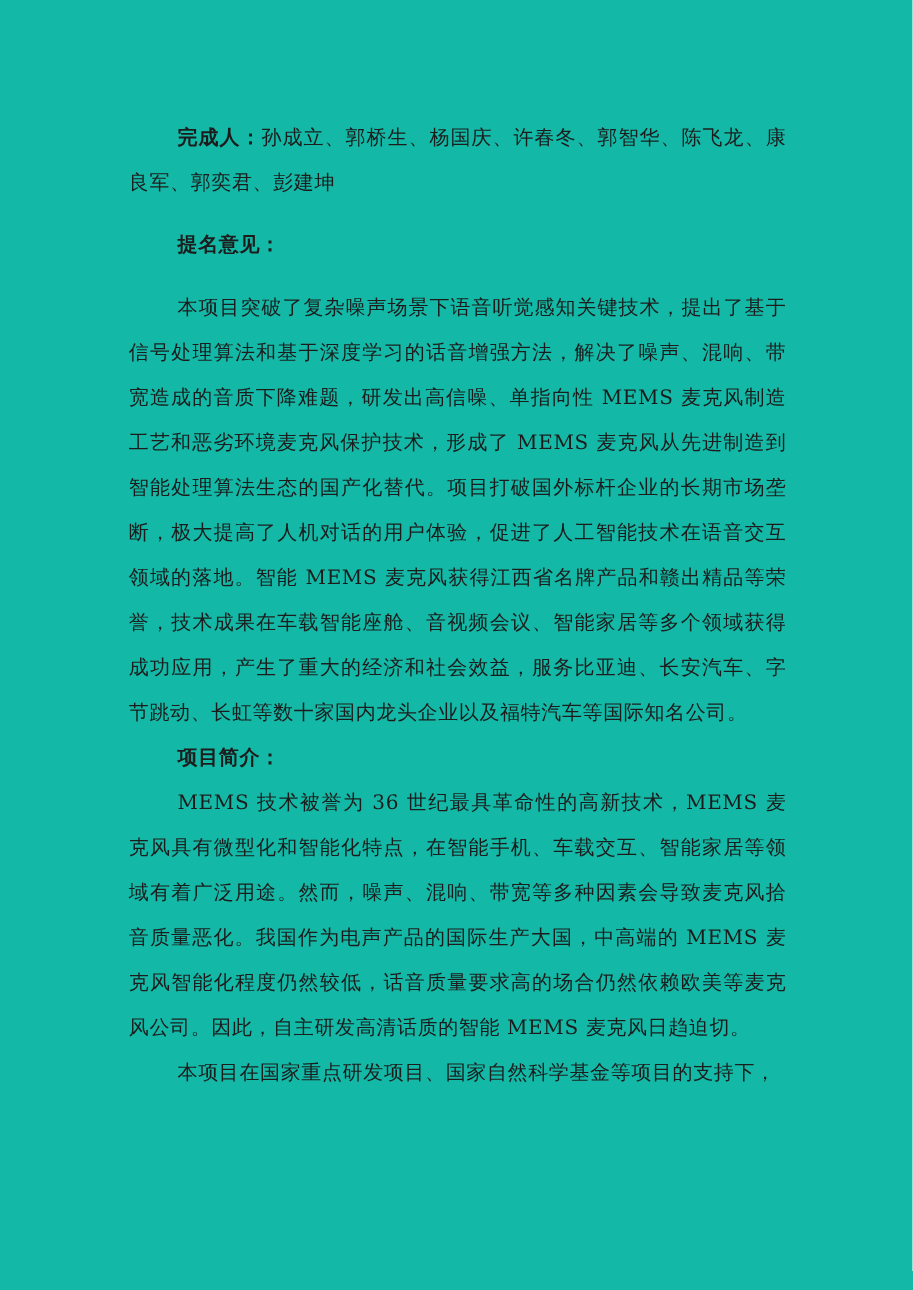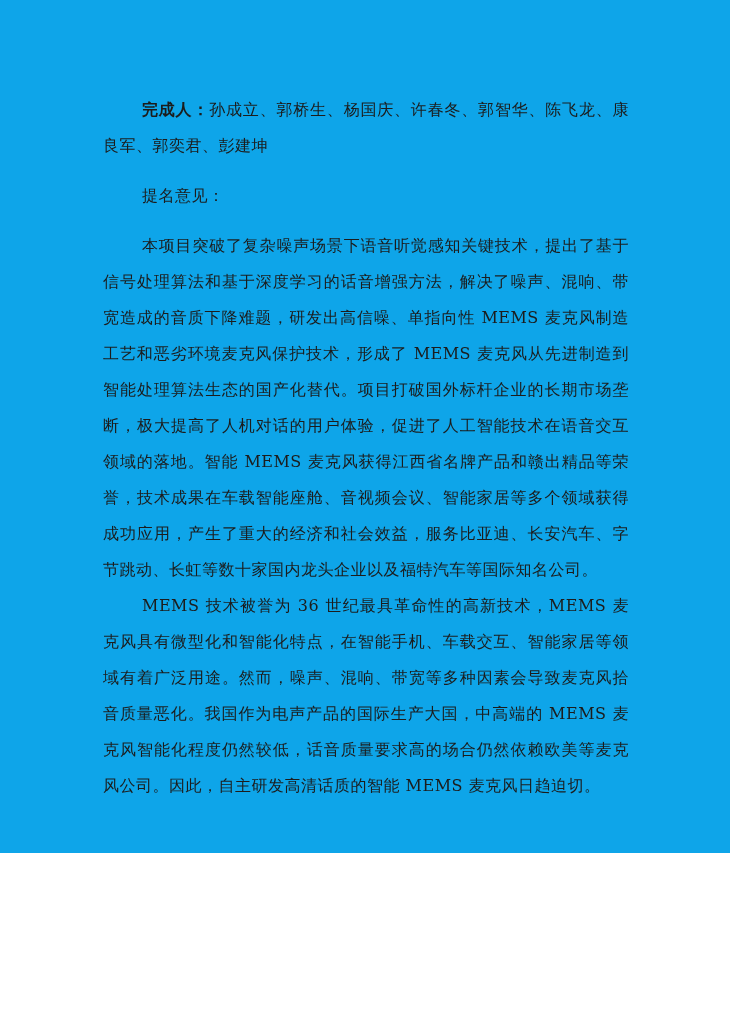--- a/index.html
+++ b/index.html
@@ -3,23 +3,23 @@
 <meta charset="utf-8">
 <style>
   html, body {
     margin: 0;
     padding: 0;
     background: #ffffff;
   }
   .page {
     position: relative;
     width: 730px;
-    height: 853px;
+    height: 1032px;
     margin: 0 auto;
-    background: #0ea5e9;
+    background: #14b8a6;
     box-sizing: border-box;
     padding: 92px 101px 0 103px;
     font-family: "DejaVu Serif", "Liberation Serif", serif;
     color: #1c1c1c;
     overflow: hidden;
   }
   .para {
     margin: 0;
     font-size: 16px;
     line-height: 36px;
@@ -27,32 +27,34 @@
     text-indent: 39px;
     letter-spacing: 0.5px;
   }
   .para.spaced {
     margin-top: 14px;
   }
   .label {
     font-weight: bold;
   }
   .heading-text {
-    font-weight: normal;
+    font-weight: bold;
   }
 </style>
 </head>
 <body>
 
 <div class="page">
 
   <p class="para"><span class="label">完成人：</span><span>孙成立、郭桥生、杨国庆、许春冬、郭智华、陈飞龙、康良军、郭奕君、彭建坤</span></p>
 
 
   <p class="para spaced"><span class="heading-text">提名意见：</span></p>
 
   <p class="para spaced">本项目突破了复杂噪声场景下语音听觉感知关键技术，提出了基于信号处理算法和基于深度学习的话音增强方法，解决了噪声、混响、带宽造成的音质下降难题，研发出高信噪、单指向性 MEMS 麦克风制造工艺和恶劣环境麦克风保护技术，形成了 MEMS 麦克风从先进制造到智能处理算法生态的国产化替代。项目打破国外标杆企业的长期市场垄断，极大提高了人机对话的用户体验，促进了人工智能技术在语音交互领域的落地。智能 MEMS 麦克风获得江西省名牌产品和赣出精品等荣誉，技术成果在车载智能座舱、音视频会议、智能家居等多个领域获得成功应用，产生了重大的经济和社会效益，服务比亚迪、长安汽车、字节跳动、长虹等数十家国内龙头企业以及福特汽车等国际知名公司。</p>
 
+  <p class="para"><span class="heading-text">项目简介：</span></p>
 
   <p class="para">MEMS 技术被誉为 36 世纪最具革命性的高新技术，MEMS 麦克风具有微型化和智能化特点，在智能手机、车载交互、智能家居等领域有着广泛用途。然而，噪声、混响、带宽等多种因素会导致麦克风拾音质量恶化。我国作为电声产品的国际生产大国，中高端的 MEMS 麦克风智能化程度仍然较低，话音质量要求高的场合仍然依赖欧美等麦克风公司。因此，自主研发高清话质的智能 MEMS 麦克风日趋迫切。</p>
 
+  <p class="para">本项目在国家重点研发项目、国家自然科学基金等项目的支持下，</p>
 
 </div>
 
 </body></html>

